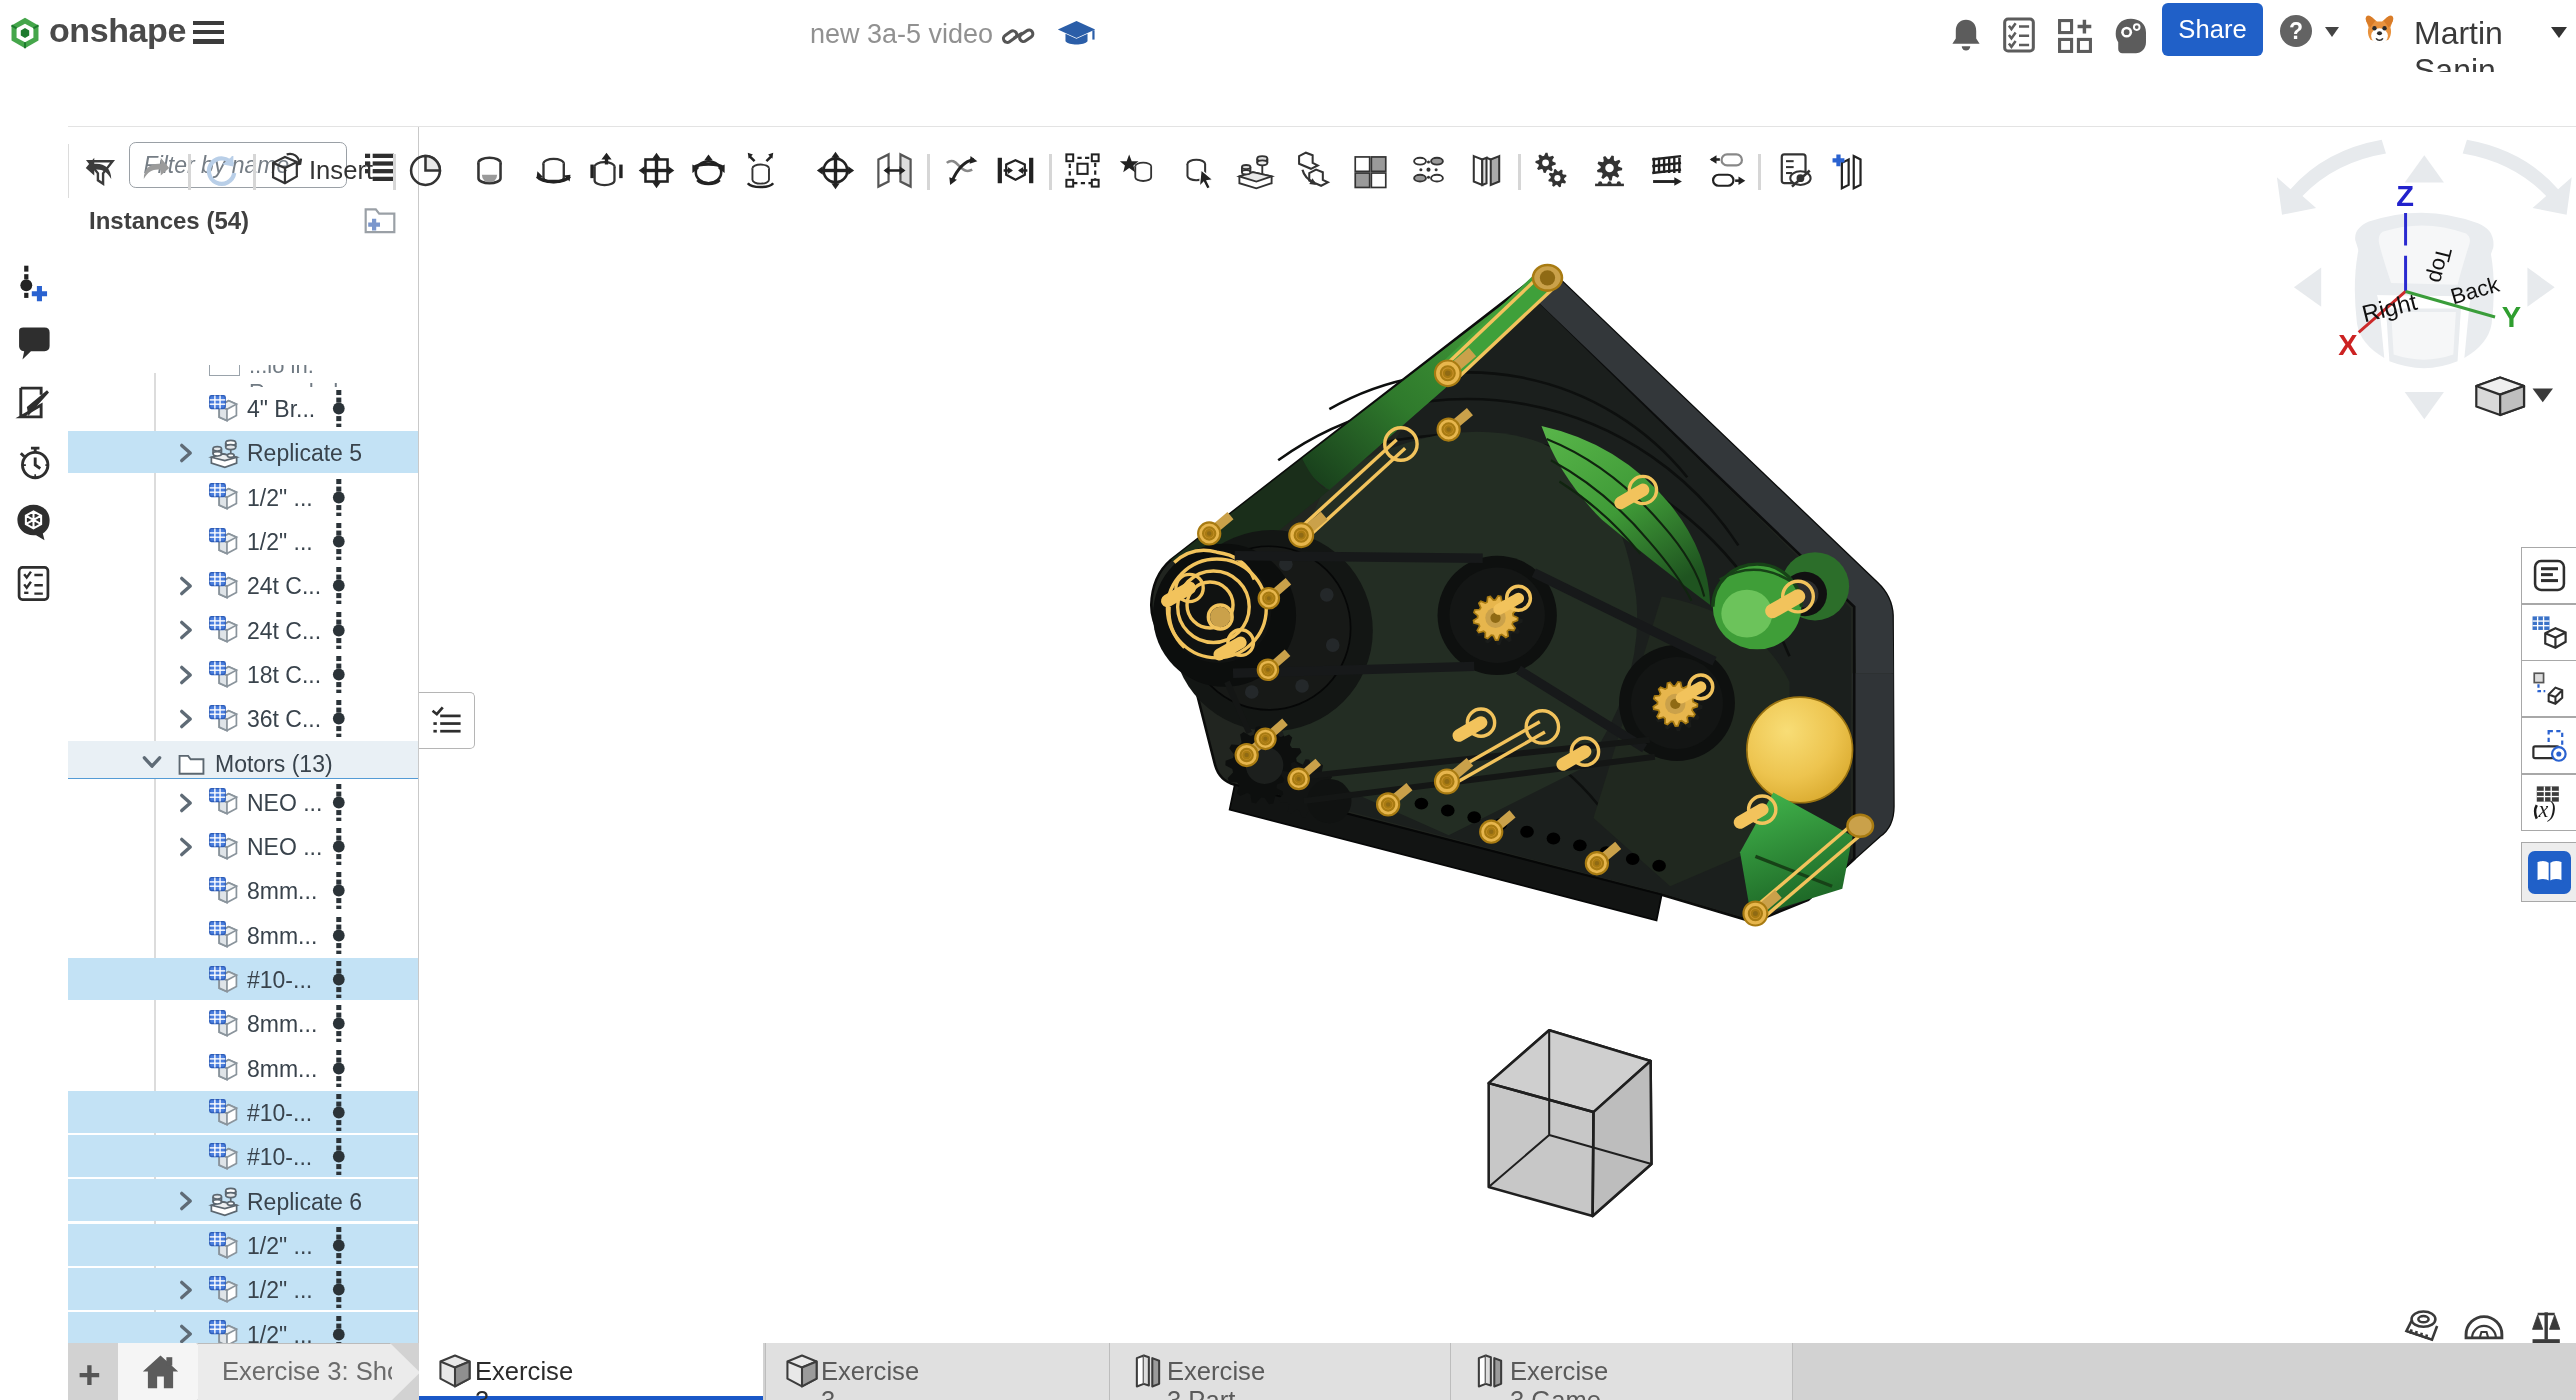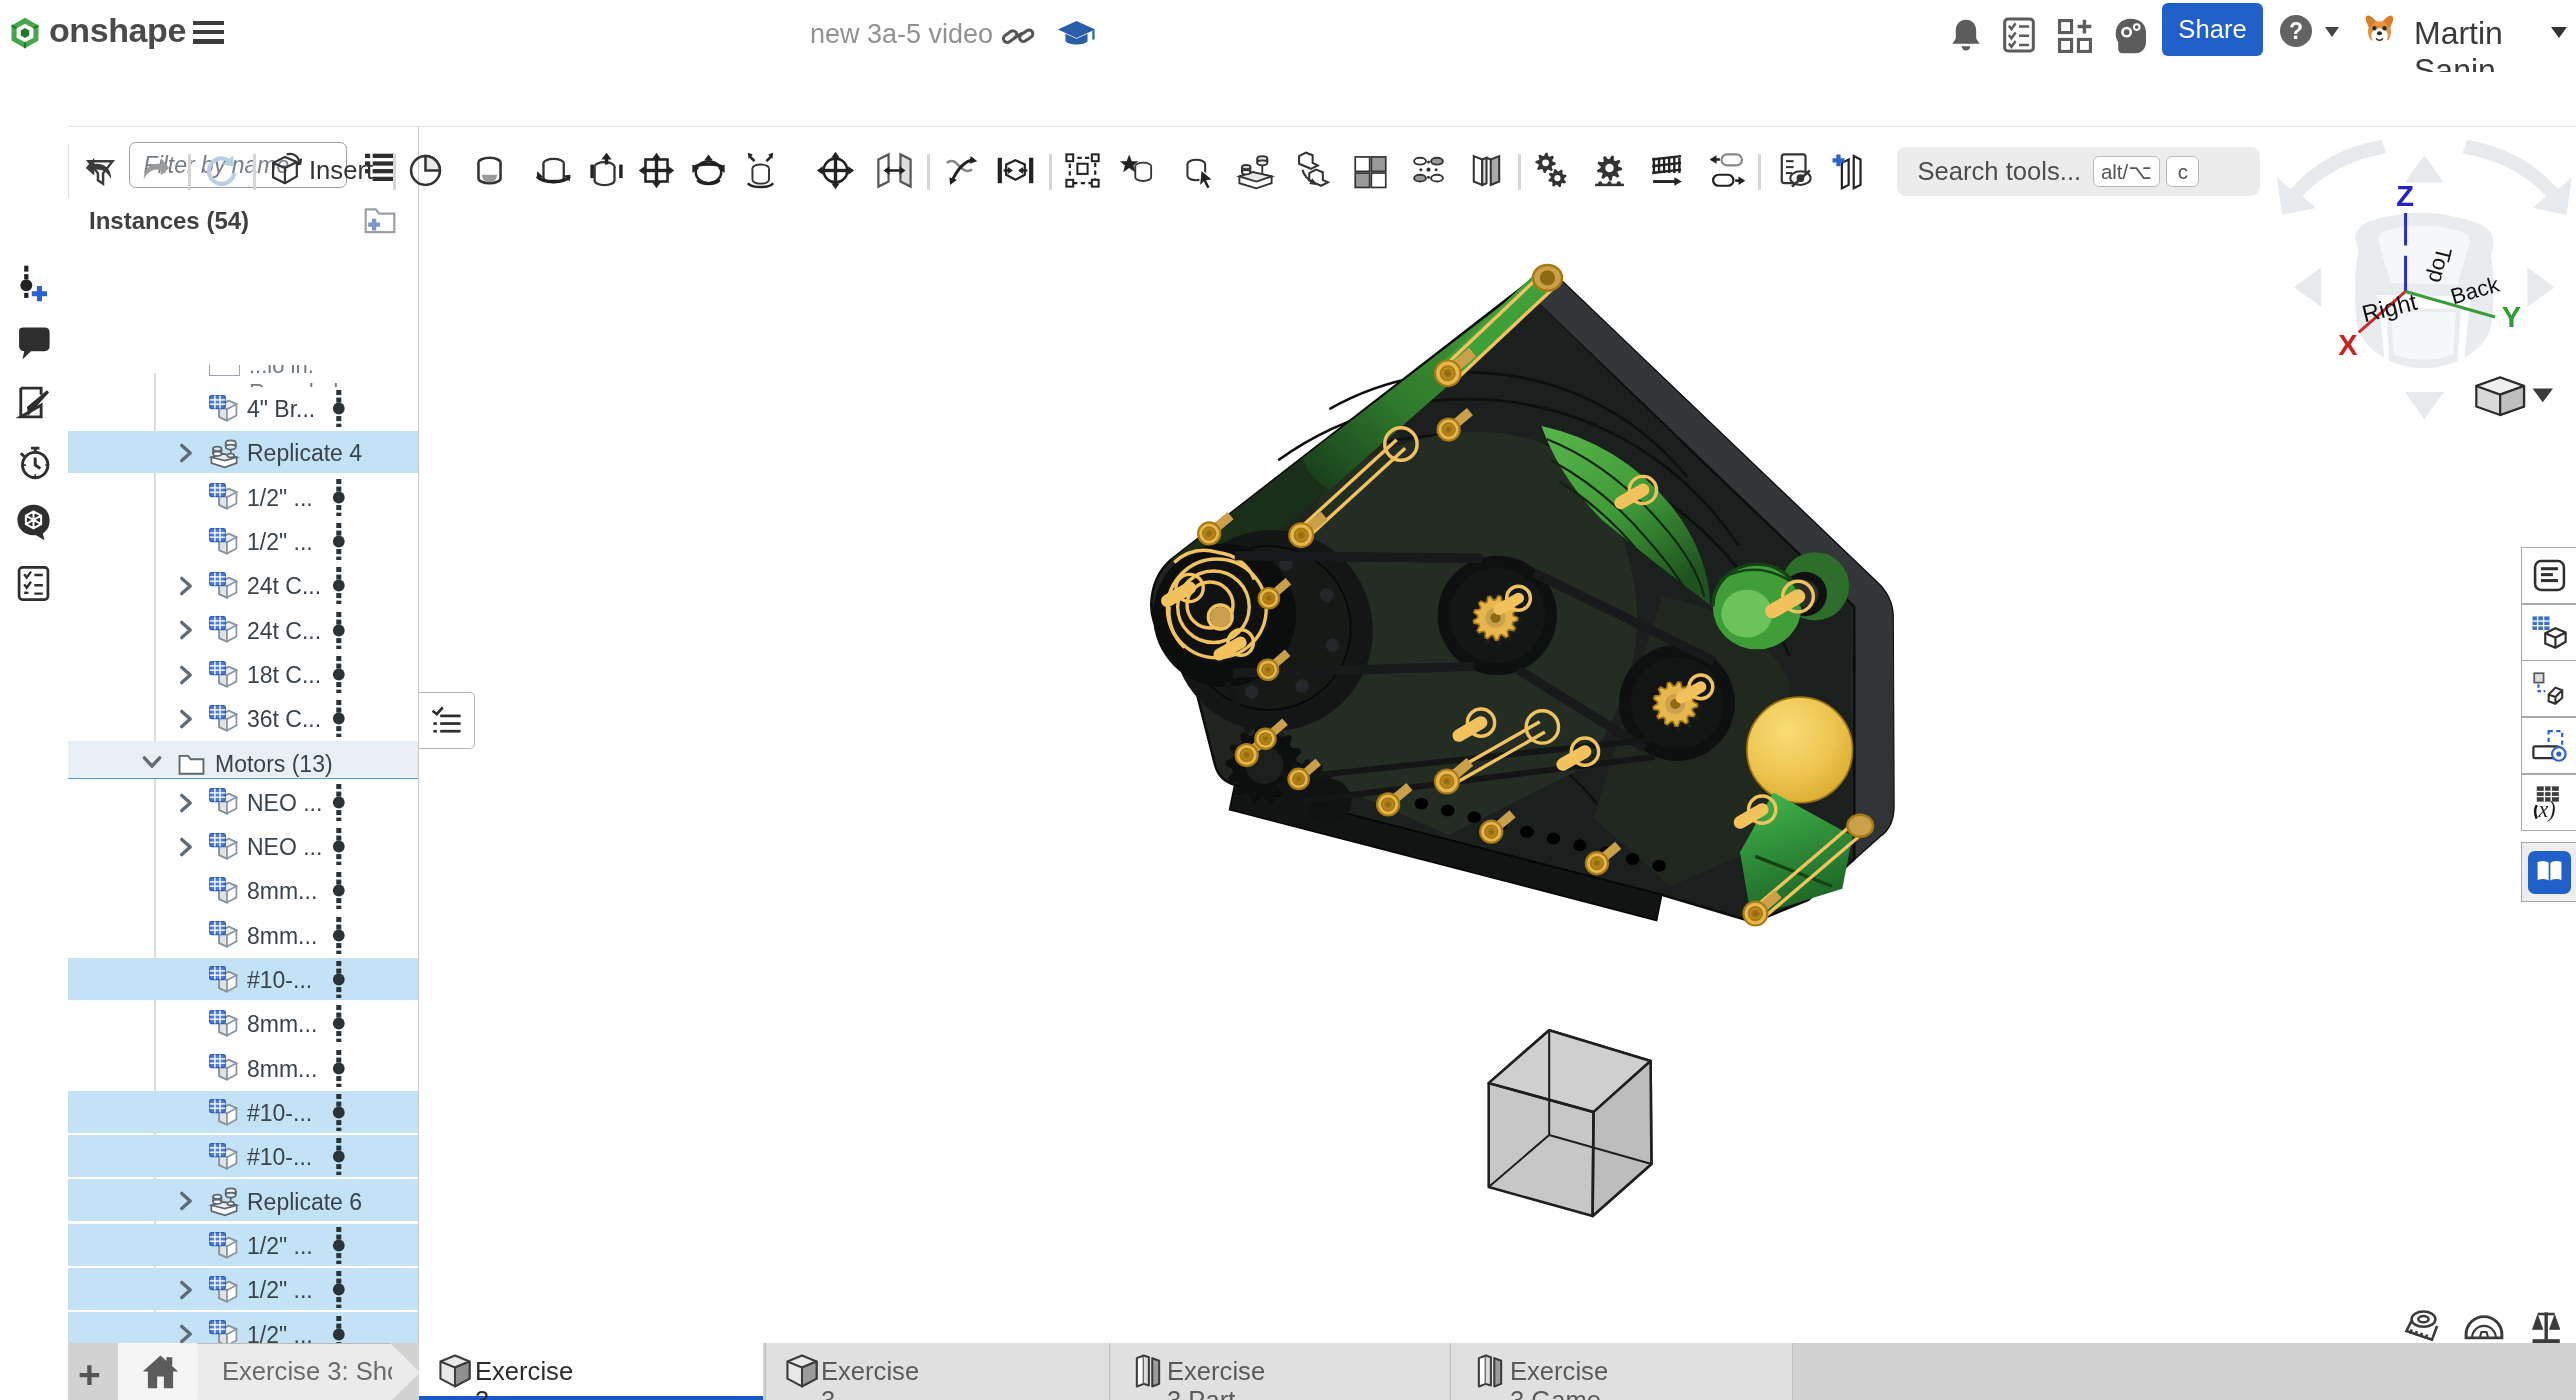--- a/index.html
+++ b/index.html
@@ -669,25 +669,20 @@
         </g>
 <line x1="20" y1="42" x2="41" y2="23" stroke="#333" stroke-width="3"></line>
       </svg></div>
 <div style="position:absolute;left:1830px;top:79px;width:39px;height:39px"><svg viewBox="0 0 46 46">
         <g fill="#fff" stroke="#222" stroke-width="2.6">
 <path d="M14 14 L22 10 L22 40 L14 44 Z"></path>
           <path d="M28 6 L36 10 L36 40 L28 44 Z" transform="translate(0,0)"></path>
         </g>
 <path d="M10 4 L10 18 M3 11 L17 11" stroke="#2a62d0" stroke-width="5"></path>
       </svg></div>
-<div style="position:absolute;left:1897px;top:75px;width:363px;height:49px;background:#ececec;border-radius:8.5px;display:flex;align-items:center;padding-left:20.5px;box-sizing:border-box">
-<span style="font-size:25.6px;color:#4d4d4d">Search tools...</span>
-<span style="margin-left:12px;font-size:20.5px;color:#555;background:#fff;border:1.7px solid #b9b9b9;border-radius:6px;padding:2.6px 6.8px">alt/⌥</span>
-<span style="margin-left:6.8px;font-size:20.5px;color:#555;background:#fff;border:1.7px solid #b9b9b9;border-radius:6px;padding:2.6px 10.2px">c</span>
-    </div>
 </div>
 
 <div class="abs" style="left:0;top:126px;width:68px;height:1275px;background:#fff;z-index:3">
 <div style="position:absolute;left:13.6px;top:138px;width:39px;height:39px"><svg viewBox="0 0 46 46">
         <g fill="#222">
           <rect x="12" y="2" width="5" height="7"></rect>
           <rect x="12" y="12" width="5" height="6"></rect>
           <circle cx="14.5" cy="25" r="7"></circle>
           <rect x="12" y="34" width="5" height="6"></rect>
         </g>
@@ -795,21 +790,21 @@
 <ellipse cx="11" cy="20" rx="5" ry="2.6"></ellipse>
               <path d="M6 14 L6 20 M16 14 L16 20"></path>
 <ellipse cx="11" cy="14" rx="5" ry="2.6" fill="#e3e7ea"></ellipse>
 <ellipse cx="27" cy="22" rx="4" ry="2.2"></ellipse>
 <line x1="27" y1="20" x2="27" y2="10"></line>
 <ellipse cx="27" cy="7" rx="6" ry="3"></ellipse>
               <path d="M21 7 L21 12 M33 7 L33 12"></path>
 <ellipse cx="27" cy="12" rx="6" ry="3" fill="#e3e7ea"></ellipse>
 </g>
           </svg></div>
-        <div style="position:absolute;left:179px;top:314px;font-size:23px;color:#39434c">Replicate 4</div>
+        <div style="position:absolute;left:179px;top:314px;font-size:23px;color:#39434c">Replicate 5</div>
 <div style="position:absolute;left:140px;top:355px"><svg width="31" height="31" viewBox="0 0 36 36">
 <g fill="none" stroke="#8a949c" stroke-width="2">
 <path d="M13 15 L24 9 L33 13 L33 26 L22 32 L13 28 Z" fill="#fff"></path>
 <path d="M13 15 L24 9 L33 13 L22 19 Z" fill="#eef1f3"></path>
 <path d="M13 15 L22 19 L22 32 L13 28 Z" fill="#dfe4e8"></path>
 </g>
 <rect x="2" y="3" width="18" height="15" rx="2" fill="#4a7ede" stroke="#2c5cb8" stroke-width="1.5"></rect>
 <g stroke="#fff" stroke-width="1.6">
 <line x1="2" y1="8" x2="20" y2="8"></line>
               <line x1="2" y1="13" x2="20" y2="13"></line>

